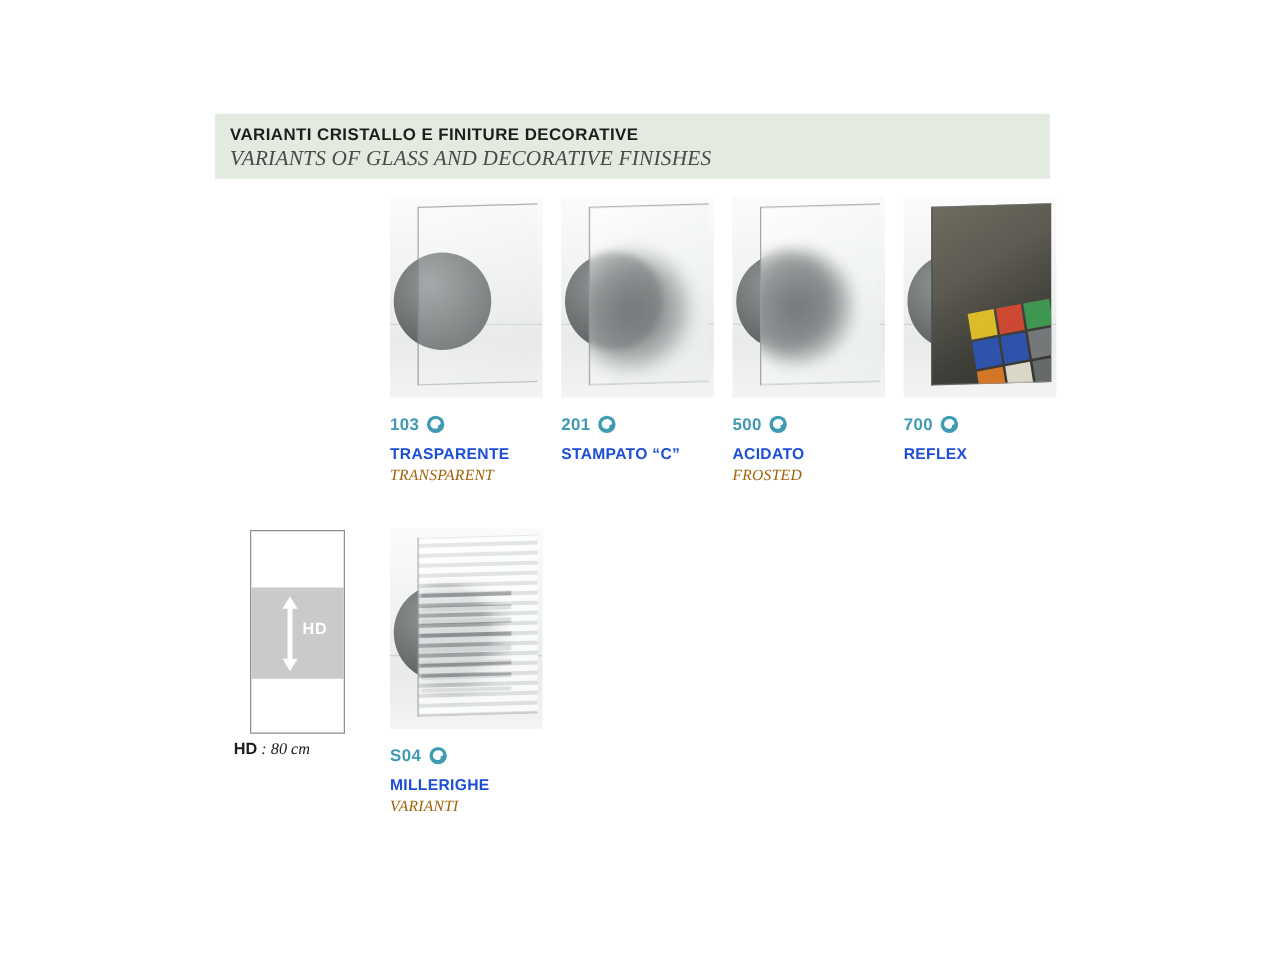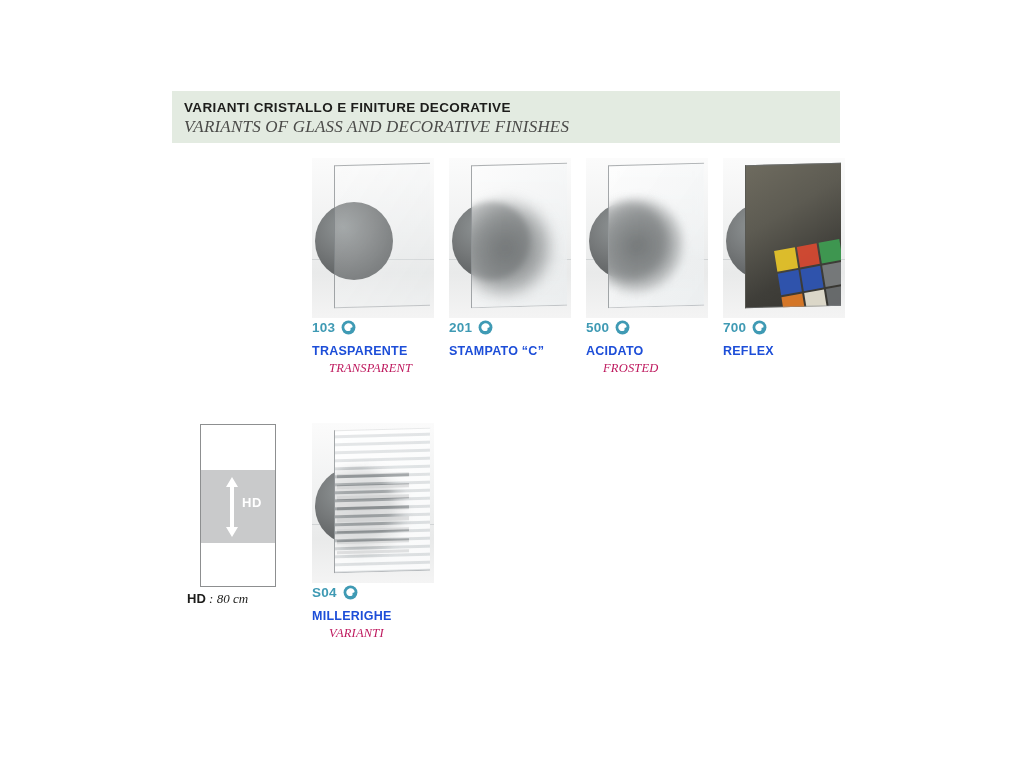--- a/index.html
+++ b/index.html
@@ -193,20 +193,21 @@
     gap: 2px;
     transform: rotate(-9deg);
     opacity: 0.93;
   }
   .checker i { display: block; }
 
   
   .code-line {
     display: flex;
     align-items: center;
+    margin-top: 12px;
     height: 18px;
   }
   .code {
     font-size: 13.5px;
     font-weight: bold;
     color: #3f9ab4;
     letter-spacing: 0.3px;
   }
   .drop-icon {
     margin-left: 6px;
@@ -219,25 +220,24 @@
     font-weight: bold;
     letter-spacing: 0.25px;
     color: #1d4ed8;
     margin-top: 8px;
     white-space: nowrap;
   }
   .name-en {
     font-family: "Liberation Serif", serif;
     font-style: italic;
     font-size: 12.5px;
-    color: #be185d;
+    color: #a16207;
     margin-top: 3px;
     letter-spacing: 0.2px;
     white-space: nowrap;
-    margin-left: 17px;
   }
 
   
   .hd-block {
     position: absolute;
     left: 200px;
     top: 424px;
     width: 86px;
   }
   .hd-panel {

